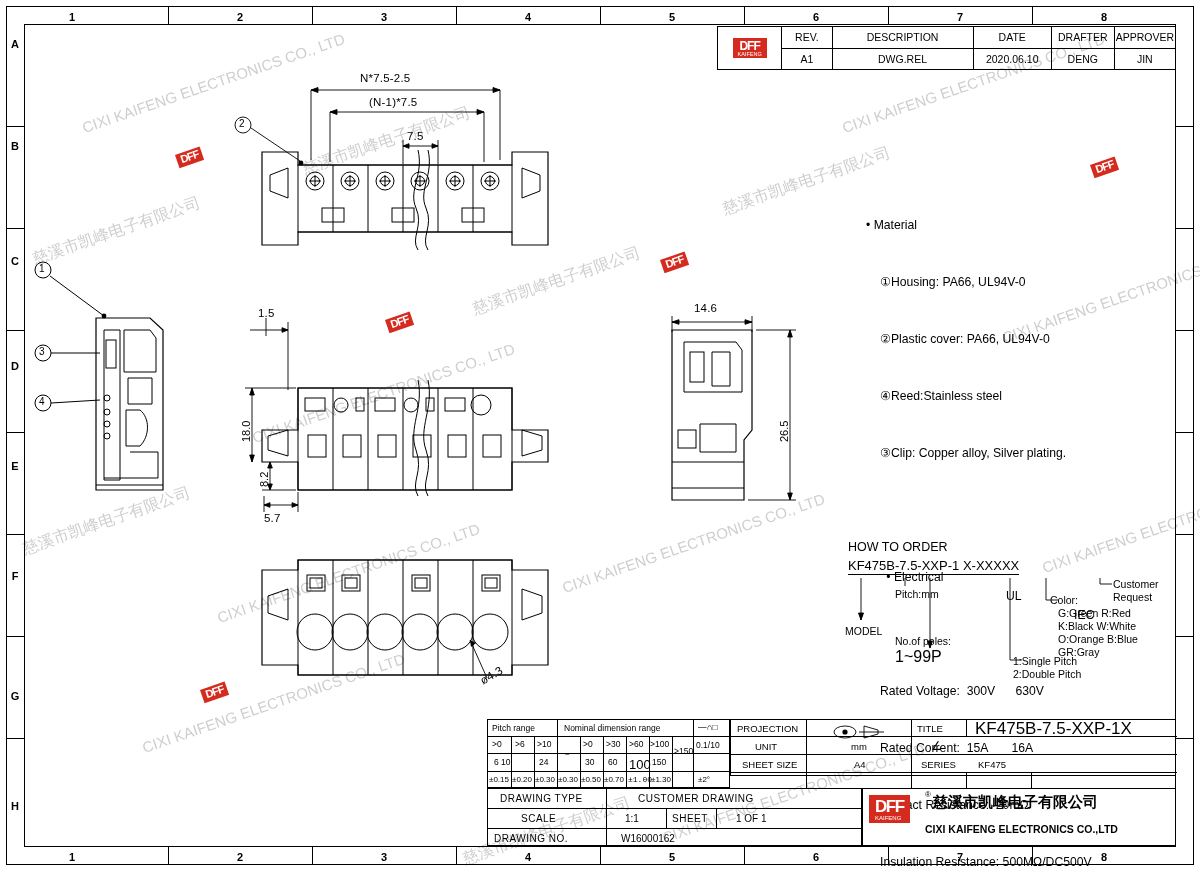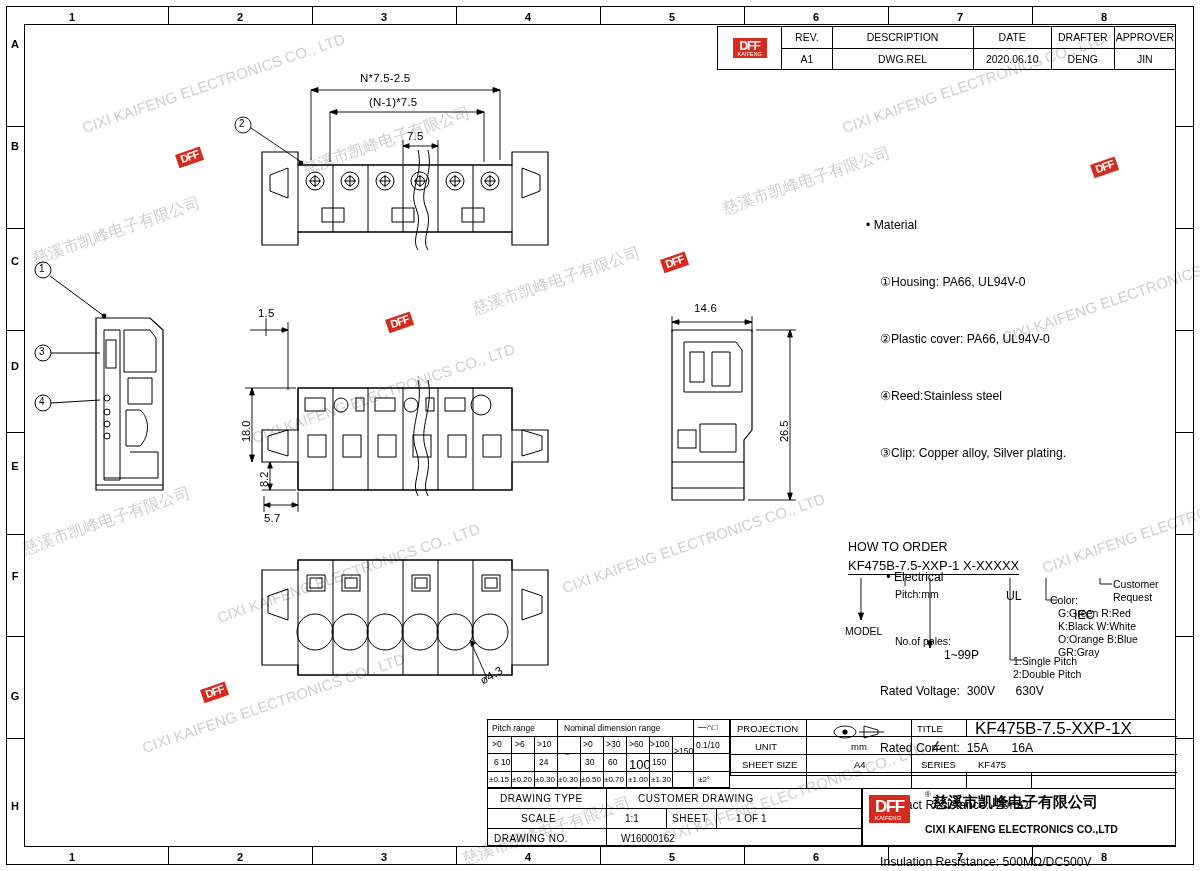--- a/index.html
+++ b/index.html
@@ -453,21 +453,21 @@
     
   </div>
 
   <div class="order">
     <div style="font-size:12.5px;">HOW TO ORDER</div>
     <div style="margin-top:4px;font-size:13px;border-bottom:1px solid #000;display:inline-block;padding-bottom:1px;">KF475B-7.5-XXP-1 X-XXXXX</div>
   </div>
   <div class="lbl" style="left:845px;top:625px;font-size:10.5px;">MODEL</div>
   <div class="lbl" style="left:895px;top:588px;font-size:10.5px;">Pitch:mm</div>
   <div class="lbl" style="left:895px;top:635px;font-size:10.5px;">No.of poles:</div>
-  <div class="lbl" style="left:944px;top:648px;font-size:12px;">1~99P</div>
+  <div class="lbl" style="left:895px;top:648px;font-size:16px;">1~99P</div>
   <div class="lbl" style="left:1013px;top:655px;font-size:10.5px;">1:Single Pitch</div>
   <div class="lbl" style="left:1013px;top:668px;font-size:10.5px;">2:Double Pitch</div>
   <div class="lbl" style="left:1050px;top:594px;font-size:10.5px;">Color:</div>
   <div class="lbl" style="left:1058px;top:607px;font-size:10.5px;">G:Green    R:Red</div>
   <div class="lbl" style="left:1058px;top:620px;font-size:10.5px;">K:Black    W:White</div>
   <div class="lbl" style="left:1058px;top:633px;font-size:10.5px;">O:Orange   B:Blue</div>
   <div class="lbl" style="left:1058px;top:646px;font-size:10.5px;">GR:Gray</div>
   <div class="lbl" style="left:1113px;top:578px;font-size:10.5px;">Customer</div>
   <div class="lbl" style="left:1113px;top:591px;font-size:10.5px;">Request</div>
 
@@ -513,21 +513,21 @@
     <div class="lbl" style="left:141px;top:37px;font-size:13px;">100</div>
     <div class="lbl" style="left:164px;top:37px;font-size:8.5px;">150</div>
     <div class="lbl" style="left:77px;top:30px;font-size:7.5px;">~</div>
 
     <div class="lbl" style="left:1px;top:55px;font-size:8px;">±0.15</div>
     <div class="lbl" style="left:24px;top:55px;font-size:8px;">±0.20</div>
     <div class="lbl" style="left:47px;top:55px;font-size:8px;">±0.30</div>
     <div class="lbl" style="left:70px;top:55px;font-size:8px;">±0.30</div>
     <div class="lbl" style="left:93px;top:55px;font-size:8px;">±0.50</div>
     <div class="lbl" style="left:116px;top:55px;font-size:8px;">±0.70</div>
-    <div class="lbl" style="left:140px;top:55px;font-size:8px;">±1.00</div>
+    <div class="lbl" style="left:140px;top:55px;font-size:8px;font-family:Liberation Mono, monospace;">±1.00</div>
     <div class="lbl" style="left:163px;top:55px;font-size:8px;">±1.30</div>
     <div class="lbl" style="left:210px;top:55px;font-size:8px;">±2°</div>
   </div>
 
   <div class="box" style="left:730px;top:719px;width:446px;height:57px;">
     <div class="ln" style="left:0;top:16px;width:446px;height:1px;"></div>
     <div class="ln" style="left:0;top:34px;width:446px;height:1px;"></div>
     <div class="ln" style="left:0;top:52px;width:446px;height:1px;"></div>
     <div class="ln" style="left:75px;top:0;width:1px;height:52px;"></div>
     <div class="ln" style="left:180px;top:0;width:1px;height:16px;"></div>

